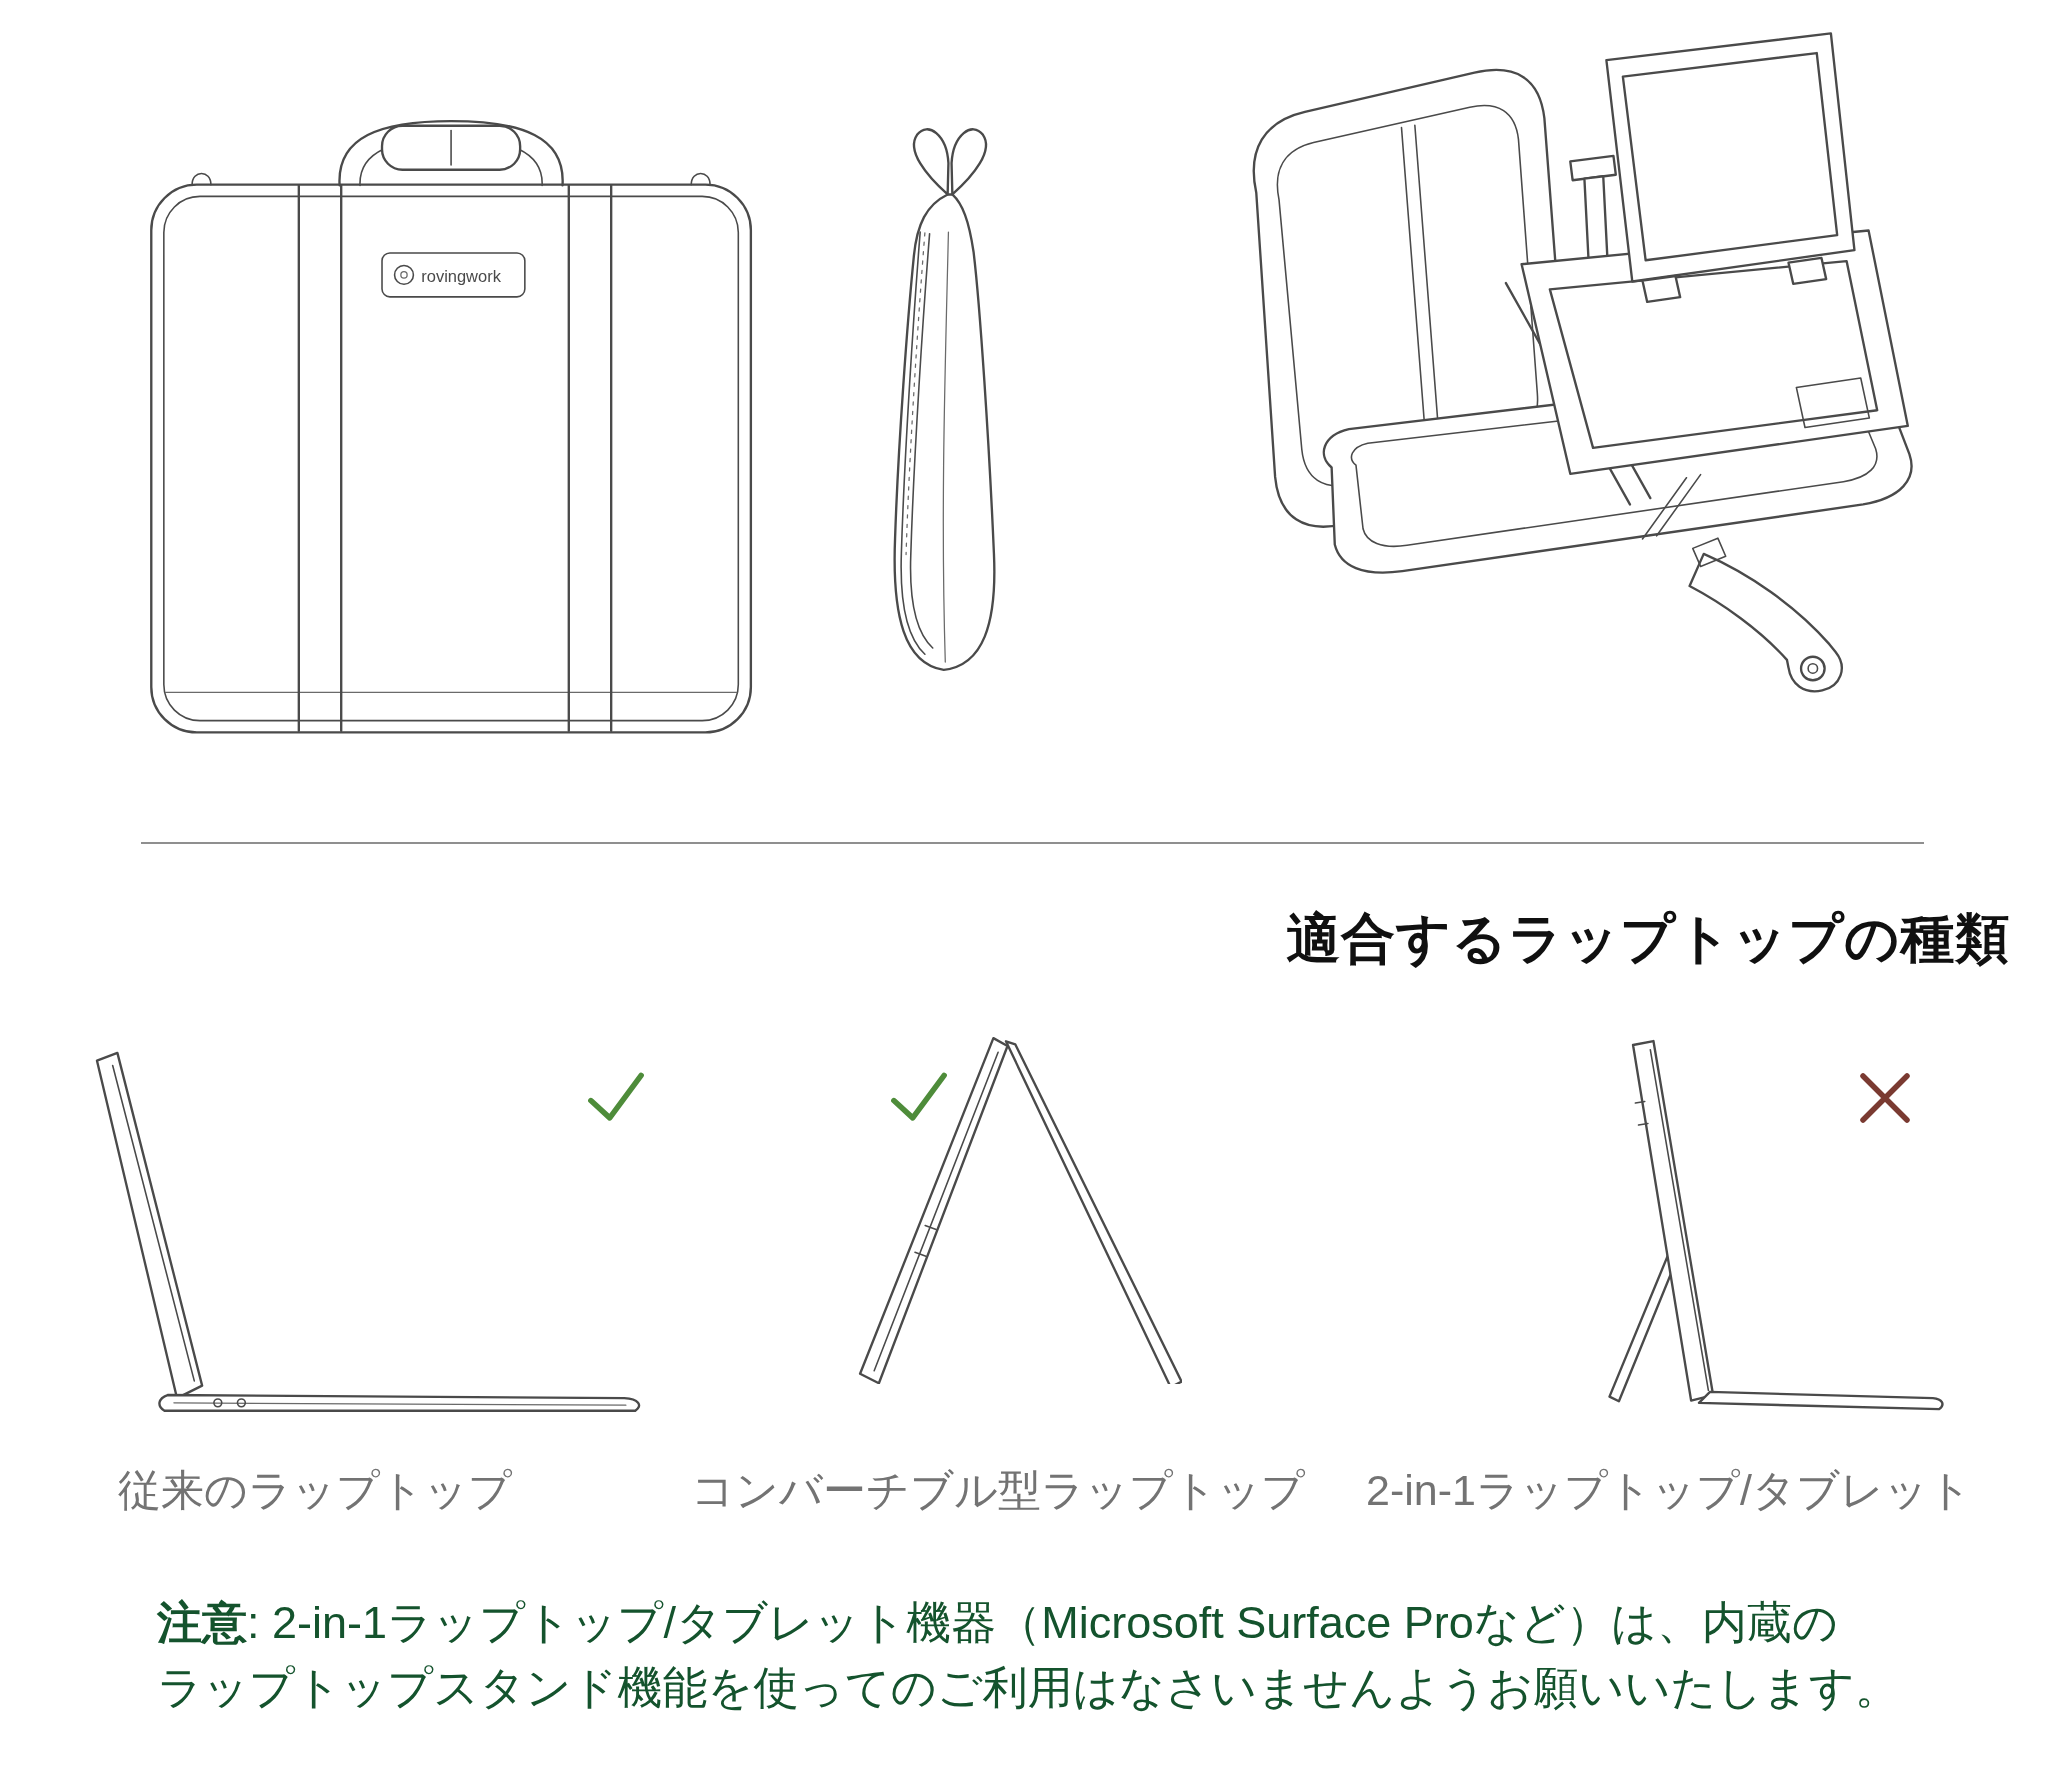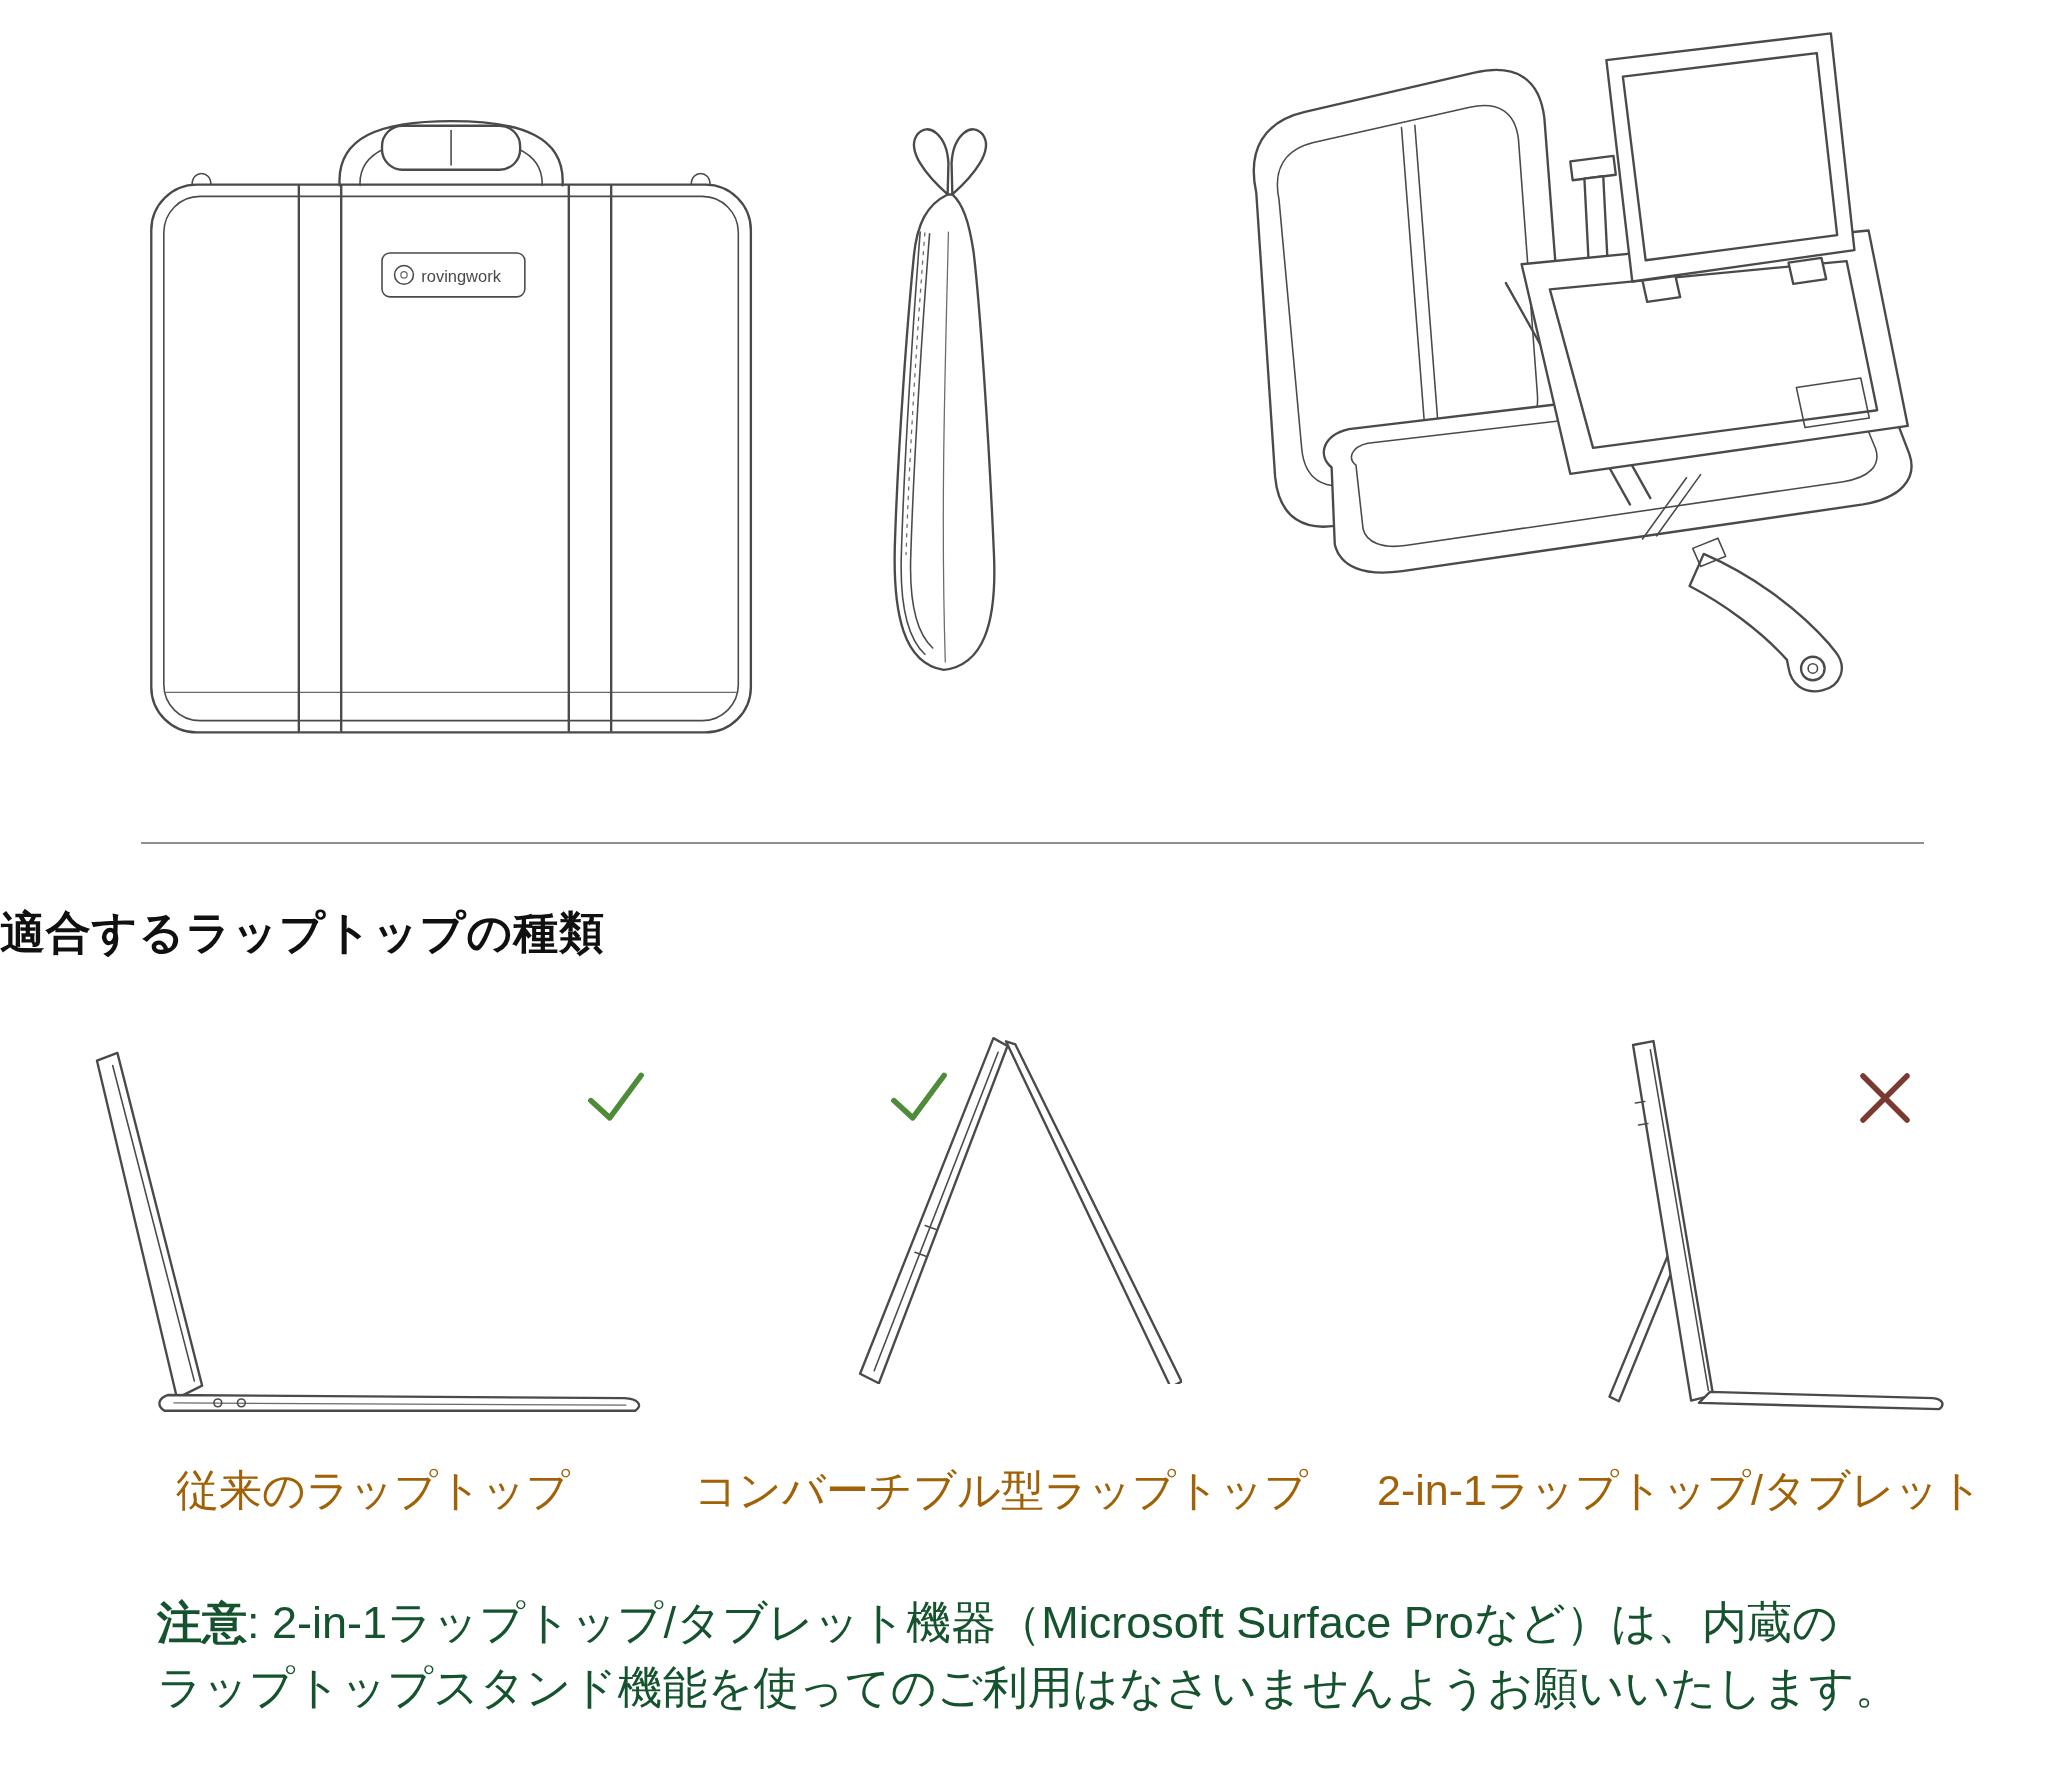--- a/index.html
+++ b/index.html
@@ -9,22 +9,22 @@
   .abs { position:absolute; }
 
   svg.line { stroke:#4a4a4a; fill:none; stroke-width:3; stroke-linejoin:round; stroke-linecap:round; }
   svg.line .fillw { fill:#ffffff; }
   svg.line .thin { stroke-width:2; }
   svg.line .hair { stroke-width:1.6; stroke:#6a6a6a; }
   svg.line text { stroke:none; fill:#4a4a4a; font-family:"Liberation Sans","DejaVu Sans",sans-serif; }
 
   .divider { border:none; border-top:2.4px solid #8f8f8f; }
 
-  .heading { font-size:45px; font-weight:700; color:#101010; text-align:left; letter-spacing:0.8px; }
-  .caption { font-size:43px; color:#a16207; text-align:center; white-space:nowrap; }
+  .heading { font-size:54px; font-weight:700; color:#101010; text-align:right; letter-spacing:0.8px; }
+  .caption { font-size:43px; color:#737373; text-align:left; white-space:nowrap; }
   .note { font-size:45px; color:#14532d; line-height:1.45; }
   .note b { font-weight:700; }
 
   svg.mark { fill:none; stroke-width:7; stroke-linecap:round; stroke-linejoin:round; }
 </style>
 </head>
 <body>
 
 <div class="canvas">
 

